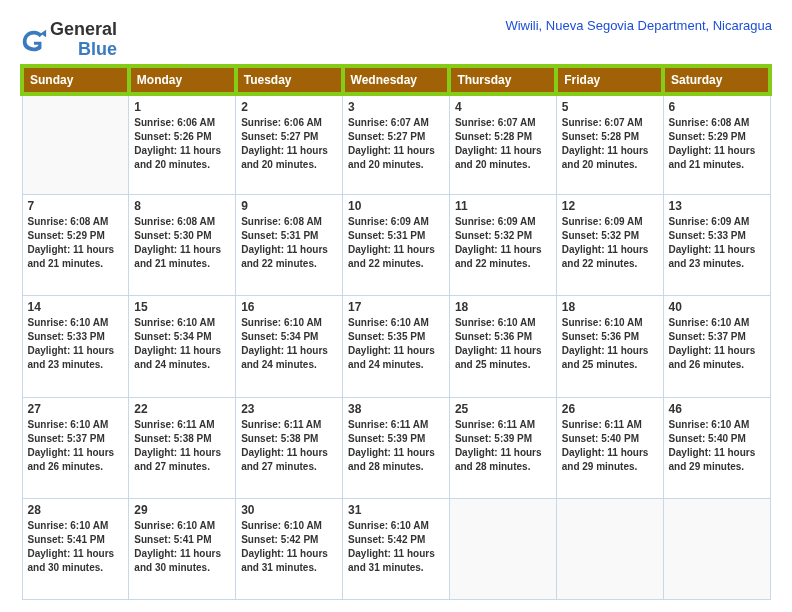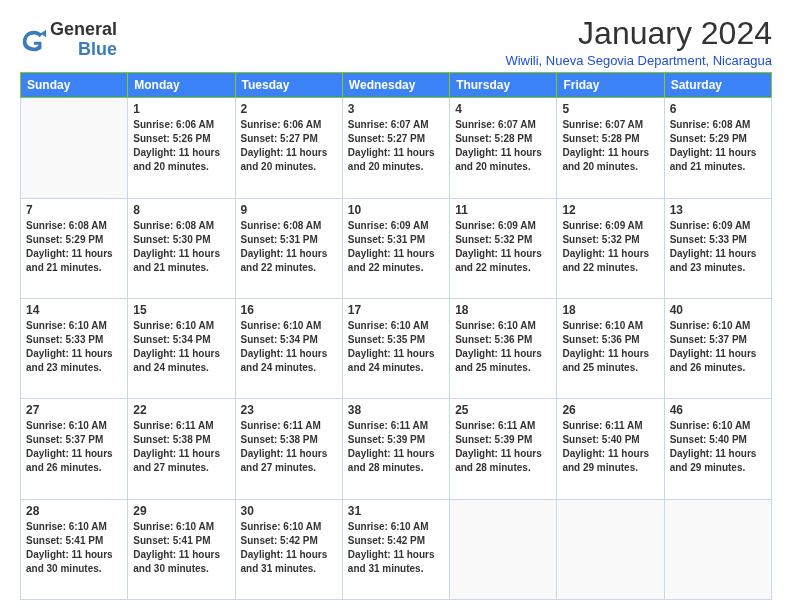--- a/index.html
+++ b/index.html
@@ -64,27 +64,27 @@
       color: #1d4ed8;
       margin-top: 2px;
     }
     .calendar {
       border-collapse: collapse;
       width: 100%;
       flex: 1;
       table-layout: fixed;
     }
     .calendar th {
-      background-color: #3b82f6;
+      background-color: #a16207;
       color: #fff;
       font-size: 12px;
       font-weight: bold;
       padding: 5px 6px;
       text-align: left;
-      border: 1px solid #84cc16;
+      border: 4px solid #84cc16;
     }
     .calendar td {
       border: 1px solid #c8d8e8;
       vertical-align: top;
       padding: 4px 5px;
       font-size: 10px;
       color: #333;
       background: #fff;
       height: 88px;
     }
@@ -114,21 +114,20 @@
       <svg class="logo-icon" viewBox="0 0 30 30">
         <path d="M15 5 C8 5 3 10 3 17 C3 24 8 27 15 27 C18 27 21 26 23 24 L23 17 L15 17 L15 20 L20 20 C19 22 17 23 15 23 C10 23 7 20 7 17 C7 12 10 9 15 9 C17.5 9 19.5 10 21 12 L24 9 C22 7 19 5 15 5 Z" fill="#3a7abf"></path>
         <path d="M22 8 L28 4 L28 12 Z" fill="#3a7abf"></path>
       </svg>
       <div class="logo-text">
         <span class="logo-general">General</span>
         <span class="logo-blue">Blue</span>
       </div>
     </div>
     <div class="title-block">
-      <div class="month-title">January 2024</div>
       <div class="location">Wiwili, Nueva Segovia Department, Nicaragua</div>
     </div>
   </div>
 
   <table class="calendar">
     <thead>
       <tr>
       <th>Sunday</th>
           <th>Monday</th>
           <th>Tuesday</th>

